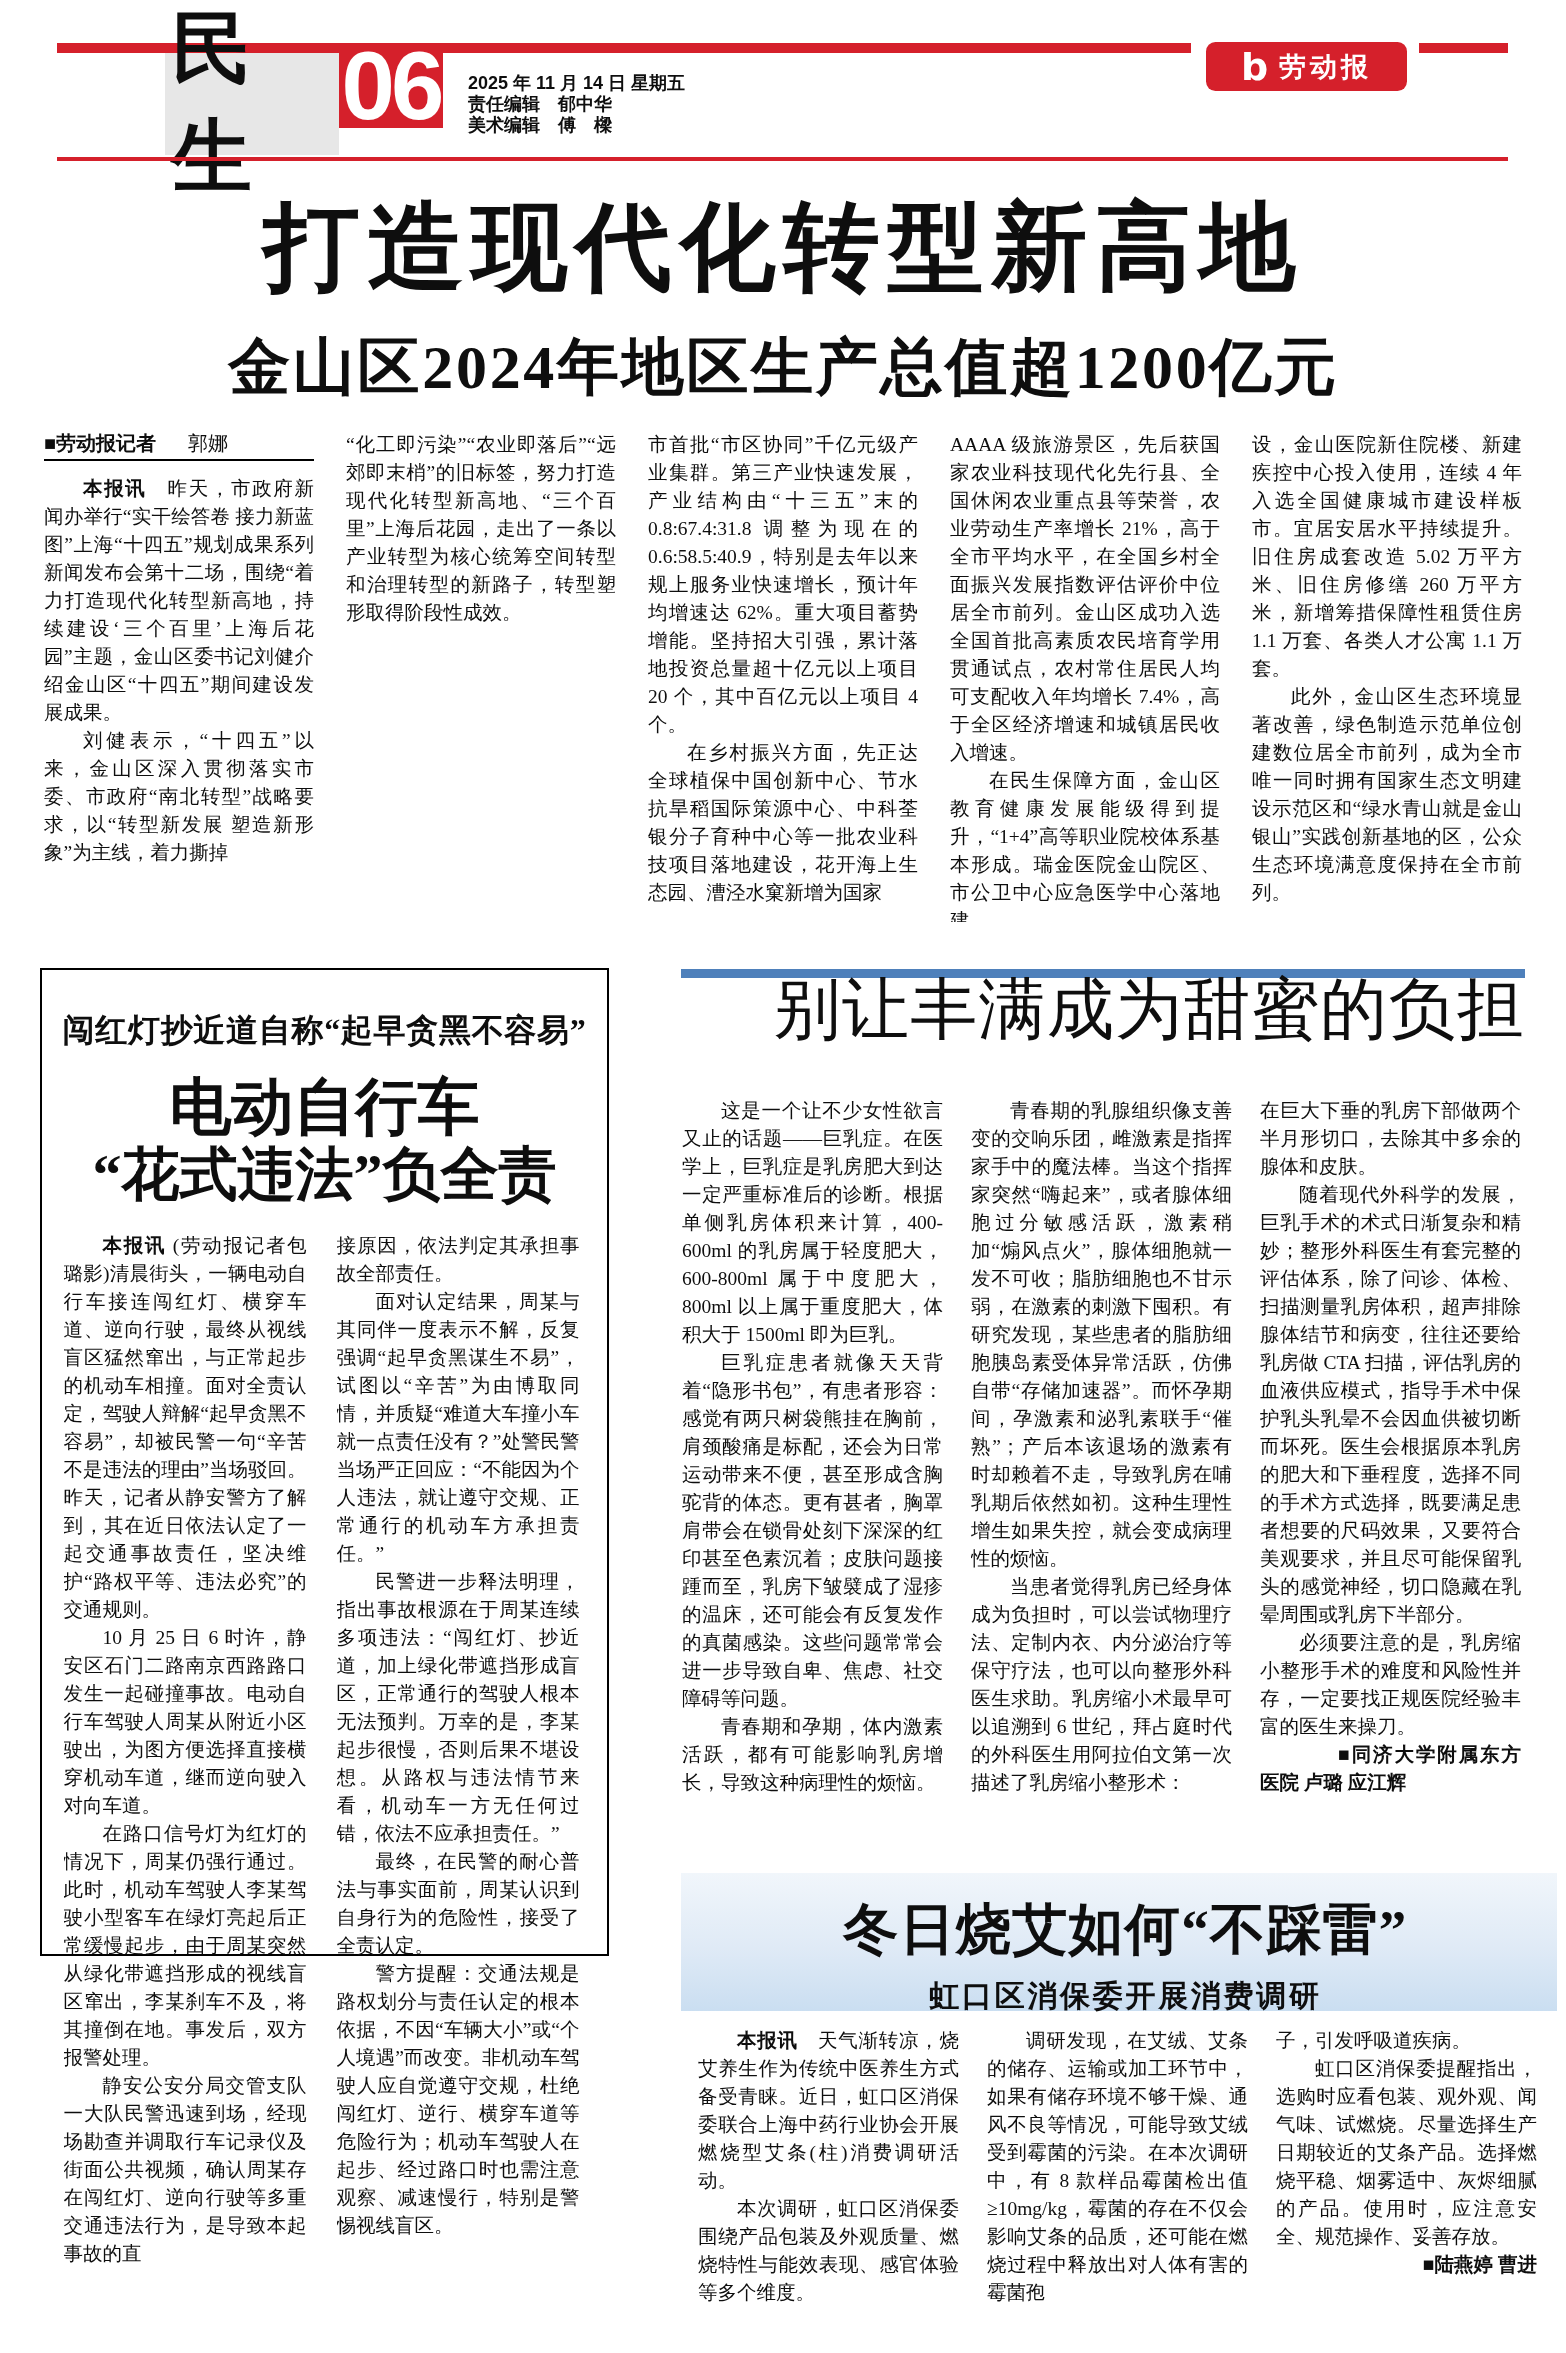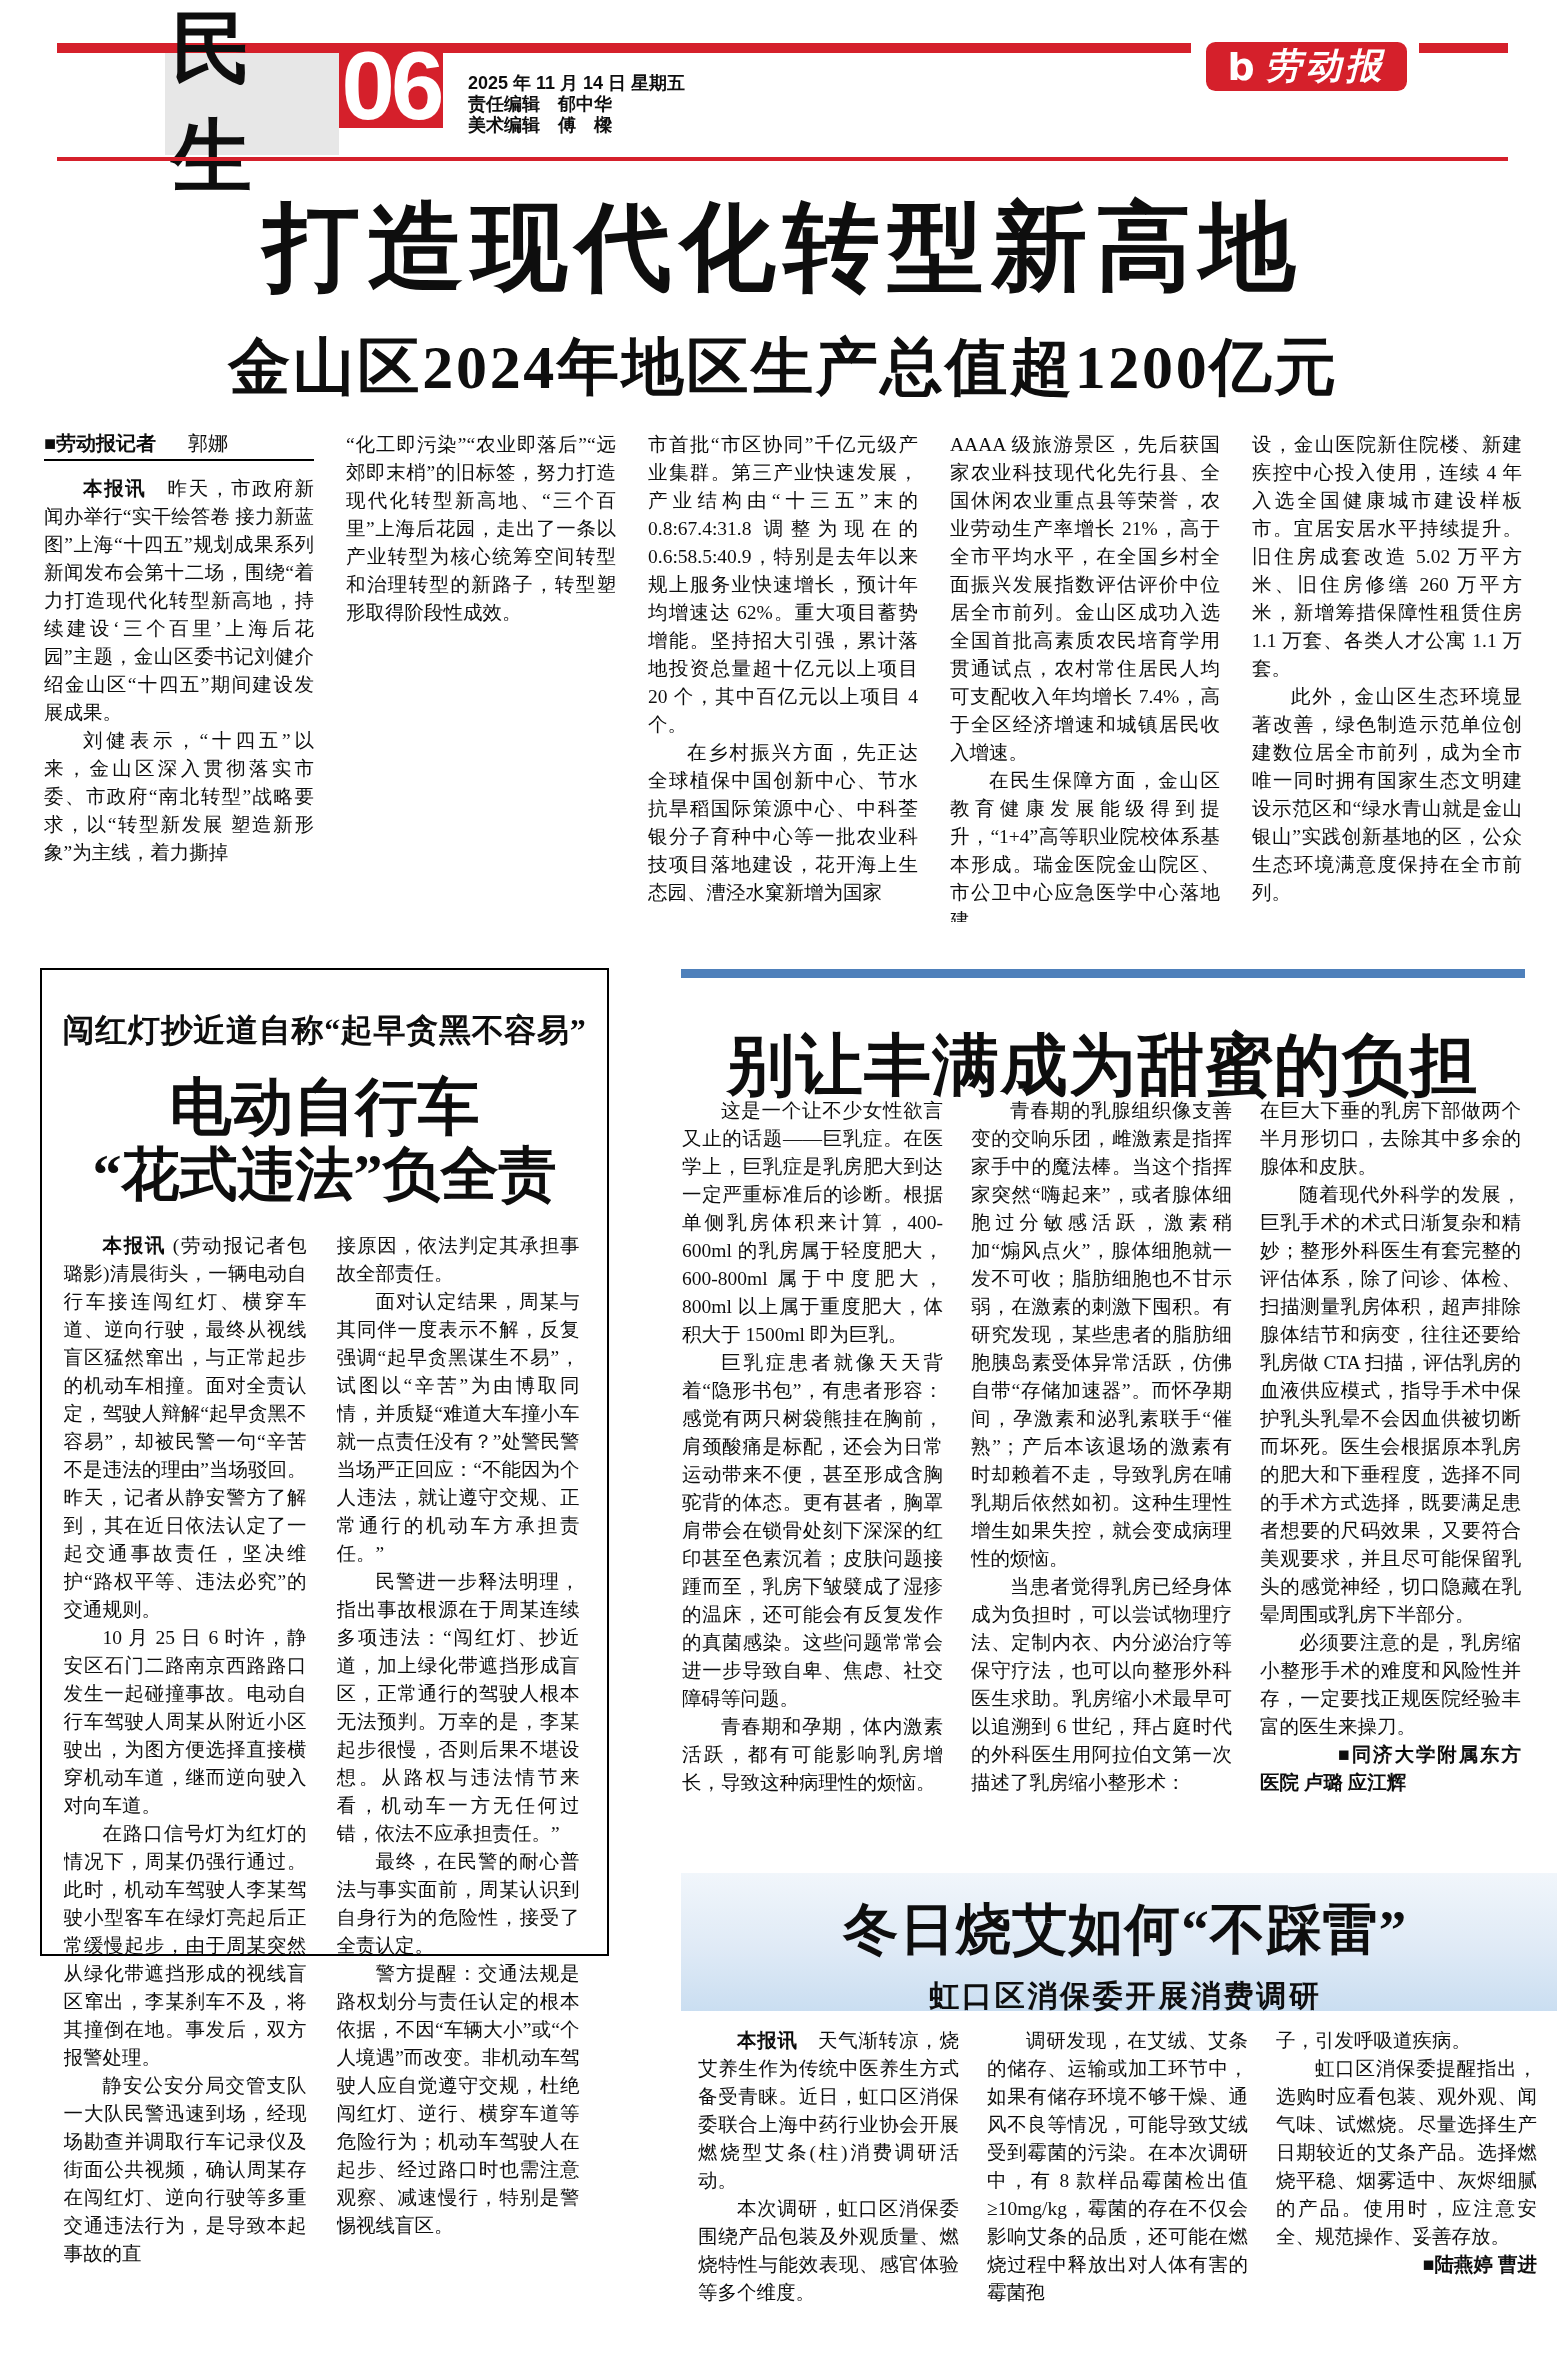--- a/index.html
+++ b/index.html
@@ -13,21 +13,21 @@
         display:flex;align-items:center;justify-content:center;font-size:80px;font-weight:700;
         letter-spacing:9.4px;padding-left:6.7px;box-sizing:border-box;}
   .pagenum-box{position:absolute;left:339px;top:43px;width:104px;height:85px;background:#d5202b;
         color:#fff;display:flex;align-items:center;justify-content:center;
         font-family:"Liberation Sans","DejaVu Sans",sans-serif;font-size:96px;font-weight:800;letter-spacing:-4px;}
   .dateblock{position:absolute;left:468px;top:73px;font-family:"Liberation Sans","DejaVu Sans",sans-serif;}
   .dateblock div{font-size:18px;line-height:21px;font-weight:600;}
   .masthead{position:absolute;left:1206px;top:42px;width:201px;height:49px;background:#d5202b;
         border-radius:9.4px;display:flex;align-items:center;justify-content:center;gap:10.8px;color:#fff;}
   .masthead .b-glyph{font-family:"DejaVu Sans",sans-serif;font-size:38px;font-weight:800;line-height:1;}
-  .masthead .m-name{font-size:36px;font-weight:800;font-style:italic;letter-spacing:4px;}
+  .masthead .m-name{font-size:27px;font-weight:800;letter-spacing:4px;}
 
   
   .lead-h1{position:absolute;left:0;top:195px;width:1567px;text-align:center;
         font-size:96px;font-weight:900;letter-spacing:8px;line-height:1.1;}
   .lead-h2{position:absolute;left:0;top:325px;width:1567px;text-align:center;
         font-size:62px;font-weight:800;letter-spacing:2.7px;}
   .lead-cols{position:absolute;left:44px;top:431px;width:1479px;height:491px;
         display:flex;gap:32px;overflow:hidden;}
   .ncol{flex:0 0 270px;width:270px;overflow:hidden;}
   .byline-row{font-size:20px;line-height:24px;border-bottom:2px solid #000;
@@ -47,22 +47,22 @@
   .left-box{position:absolute;left:40px;top:968px;width:569px;height:988px;
         border:2.7px solid #000;box-sizing:border-box;}
   .kicker{margin-top:39px;text-align:center;font-size:32px;font-weight:700;letter-spacing:0.7px;}
   .box-title{margin-top:20px;text-align:center;font-size:62px;font-weight:900;line-height:1.12;}
   .box-title2{text-align:center;font-size:58px;font-weight:900;line-height:1.15;}
   .box-cols{margin:23px 21.6px 0 21.6px;display:flex;gap:30px;overflow:hidden;height:1084px;}
   .bcol{flex:0 0 243px;width:243px;overflow:hidden;}
 
   
   .blue-bar{position:absolute;left:681px;top:969px;width:844px;height:9.4px;background:#4e80bb;}
-  .rt-h1{position:absolute;left:681px;top:1020px;width:844px;text-align:center;
-        font-size:67px;font-weight:700;letter-spacing:1.3px;}
+  .rt-h1{position:absolute;left:681px;top:964px;width:844px;text-align:right;
+        font-size:67px;font-weight:400;letter-spacing:1.3px;}
   .rt-cols{position:absolute;left:682px;top:1097px;width:842px;height:768px;
         display:flex;gap:28px;overflow:hidden;}
   .rcol{flex:0 0 261px;width:261px;overflow:hidden;}
 
   
   .banner{position:absolute;left:681px;top:1873px;width:863px;height:138px;
         background:linear-gradient(180deg,#f1f6fb 0%,#dfeaf6 55%,#cadef1 100%);padding-left:13px;}
   .bn-h1{margin-top:20px;text-align:center;font-size:55px;font-weight:900;letter-spacing:1.3px;}
   .bn-h2{margin-top:9.4px;text-align:center;font-size:30px;font-weight:700;letter-spacing:2.7px;}
   .rb-cols{position:absolute;left:682px;top:2027px;width:842px;height:303px;

